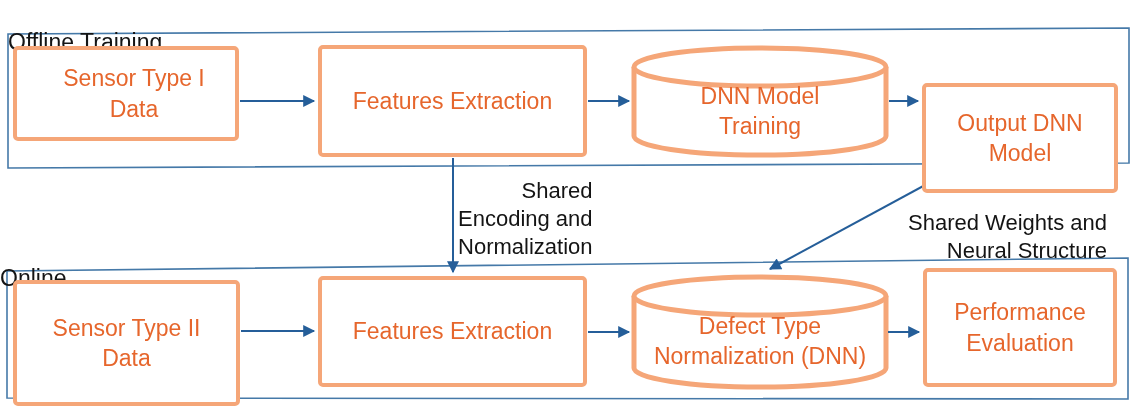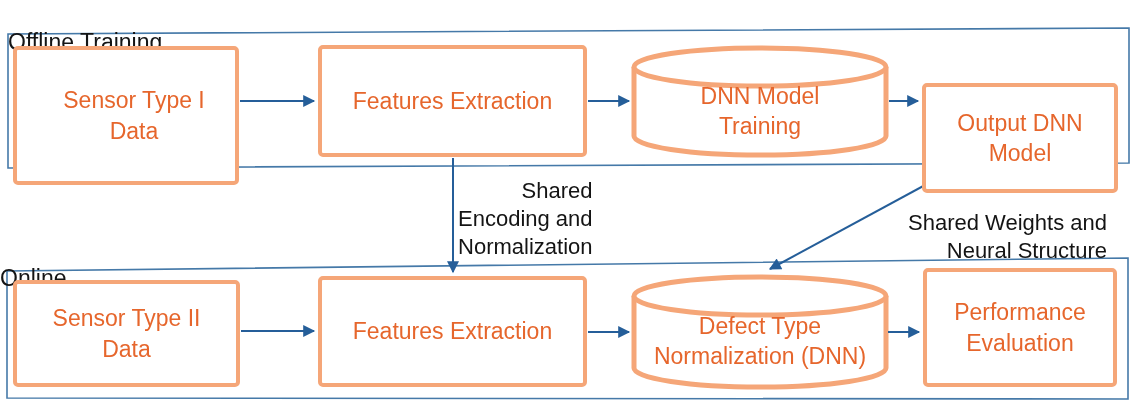--- a/index.html
+++ b/index.html
@@ -119,40 +119,40 @@
     <line class="arrow-line" marker-end="url(#arrowhead)" x1="588" y1="332" x2="629" y2="332"></line>
     <line class="arrow-line" marker-end="url(#arrowhead)" x1="888" y1="332" x2="919" y2="332"></line>
 
     <line class="arrow-line" marker-end="url(#arrowhead)" x1="453" y1="158" x2="453" y2="272"></line>
     <line class="arrow-line" marker-end="url(#arrowhead)" x1="975" y1="158" x2="770" y2="269"></line>
   </svg>
 
   <div class="section-title" style="left:8px; top:1px;">Offline Training</div>
   <div class="section-title" style="left:0; top:237px;">Online</div>
 
-  <div class="node" style="left:13px; top:46px; width:226px; height:139px;padding-left:16px;">
+  <div class="node" style="left:13px; top:46px; width:226px; height:95px;padding-left:16px;">
     <span class="node-label">Sensor Type I
 Data</span>
   </div>
 
   <div class="node" style="left:318px; top:45px; width:269px; height:112px;">
     <span class="node-label">Features Extraction</span>
   </div>
 
   <div class="cyl-label" style="left:634px; top:72px; width:252px; height:78px;">
     <span class="cyl-label-text">DNN Model
 Training</span>
   </div>
 
   <div class="node" style="left:922px; top:47px; width:196px; height:110px;margin-top:36px;">
     <span class="node-label">Output DNN
 Model</span>
   </div>
 
-  <div class="node" style="left:13px; top:280px; width:227px; height:107px;">
+  <div class="node" style="left:13px; top:280px; width:227px; height:126px;">
     <span class="node-label">Sensor Type II
 Data</span>
   </div>
 
   <div class="node" style="left:318px; top:276px; width:269px; height:111px;">
     <span class="node-label">Features Extraction</span>
   </div>
 
   <div class="cyl-label" style="left:634px; top:302px; width:252px; height:78px;">
     <span class="cyl-label-text">Defect Type

